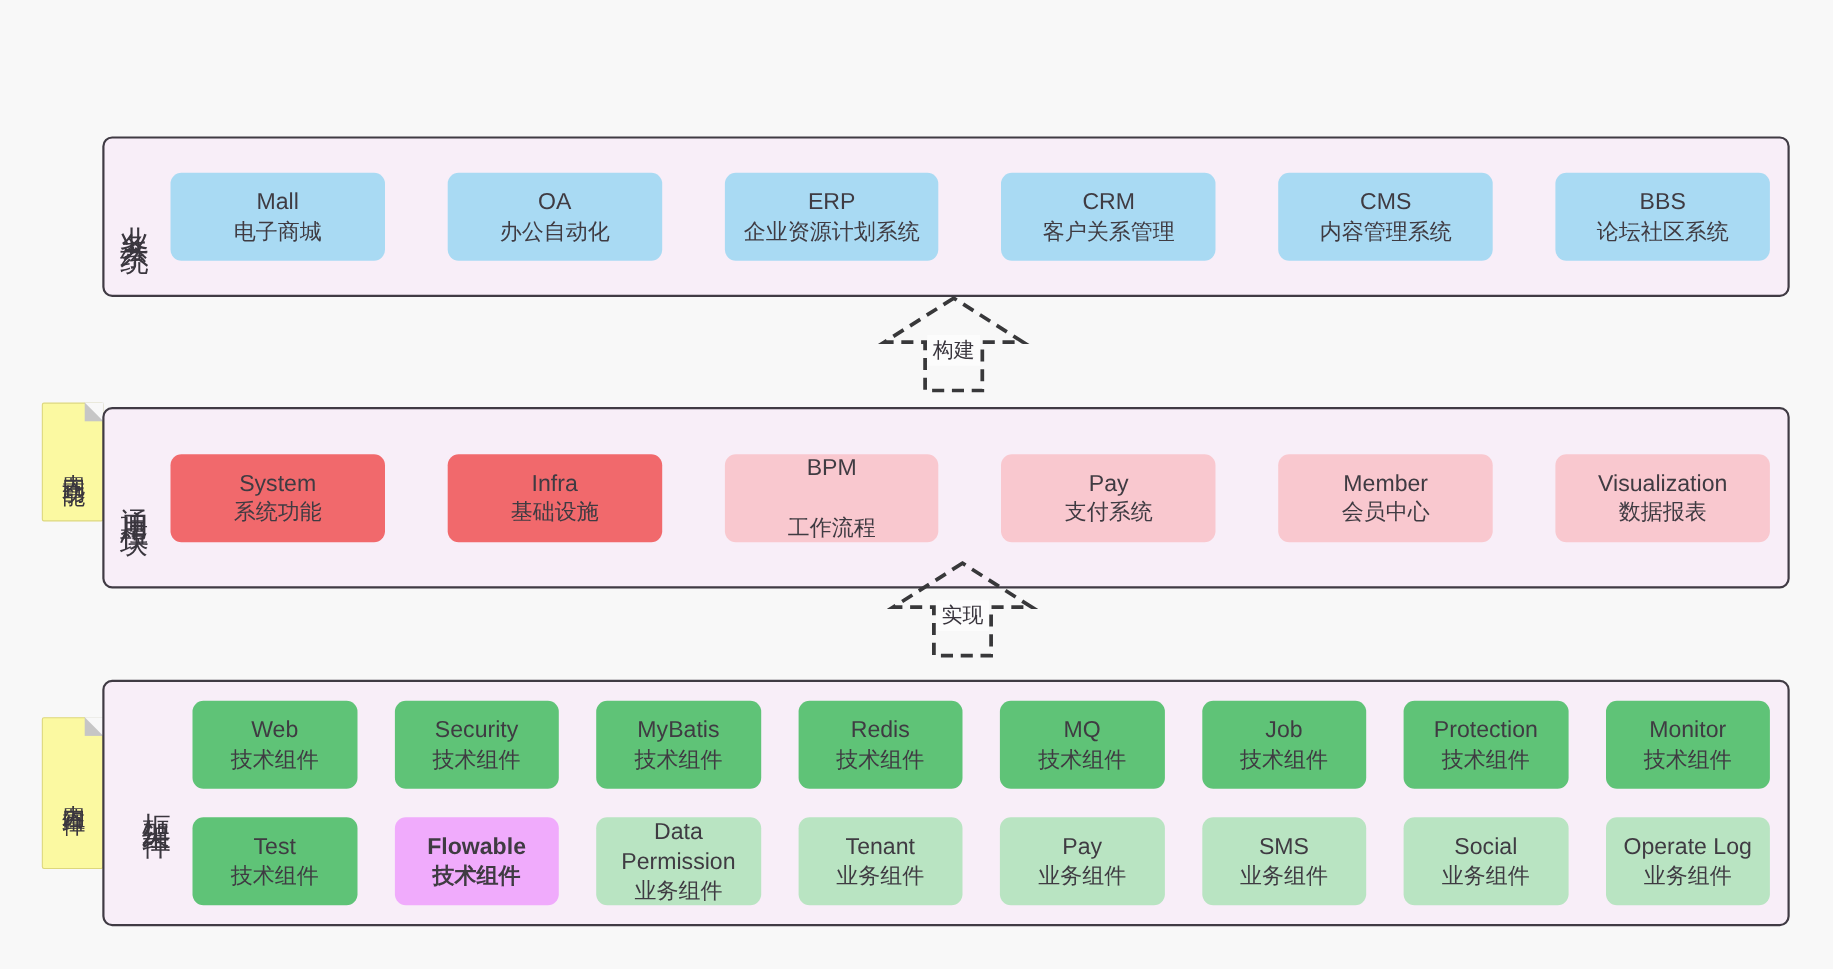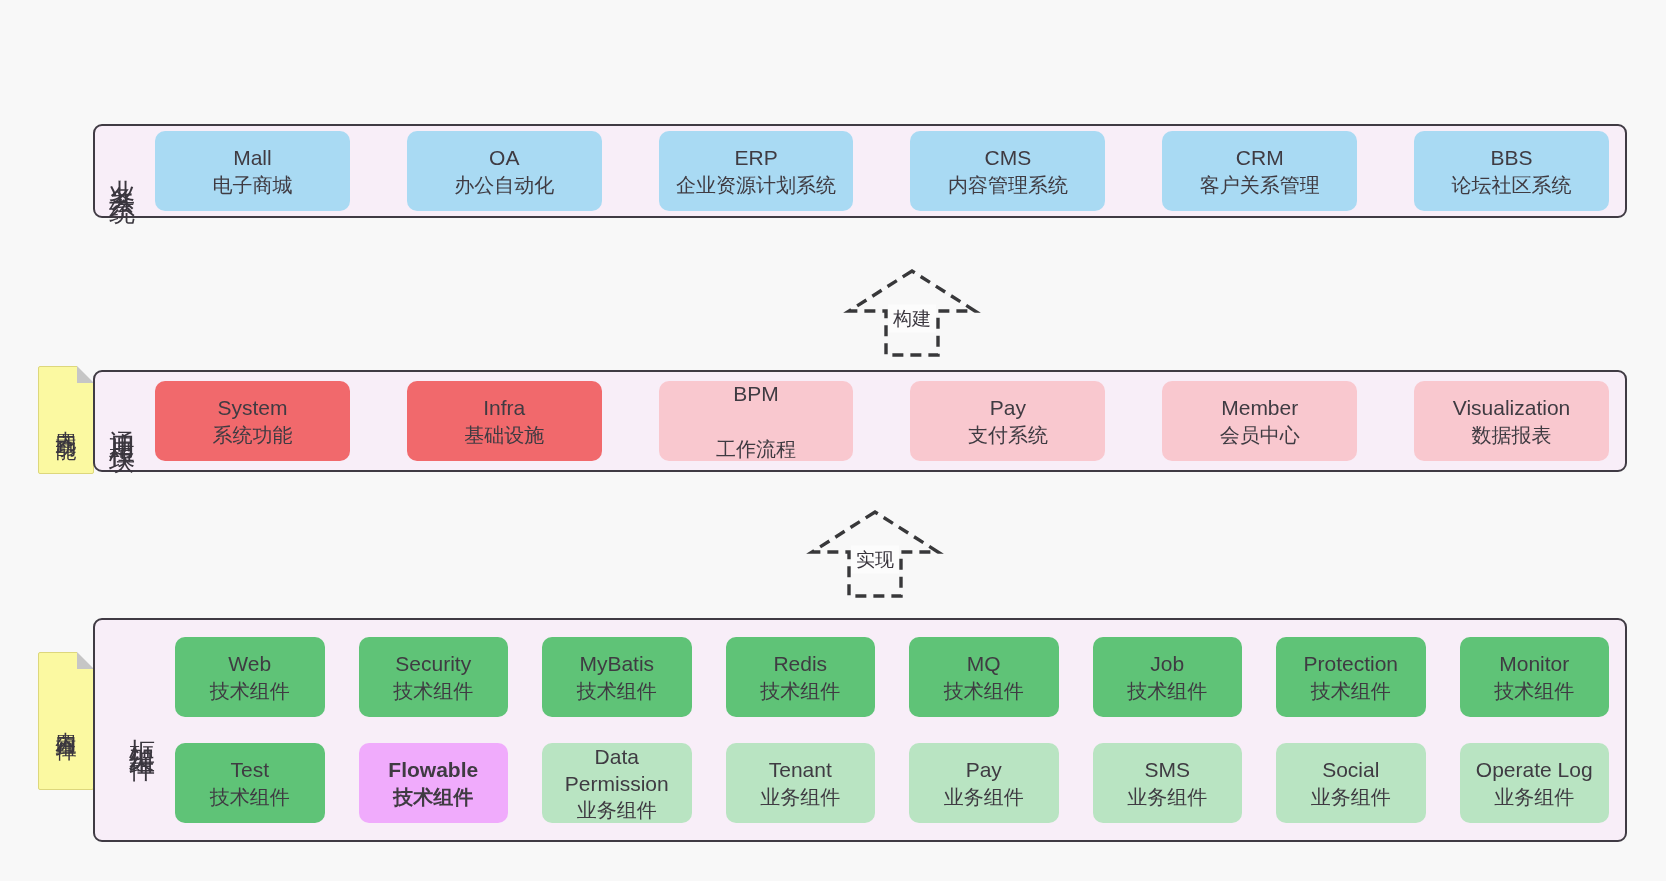--- a/index.html
+++ b/index.html
@@ -9,22 +9,22 @@
     background:#f8f8f8; overflow:hidden;
     font-family:"Liberation Sans","DejaVu Sans",sans-serif;
     color:#3f3b42;
   }
   
   .layer {
     position:absolute; left:93px; width:1534px;
     background:#f8eef8; border:2px solid #403b44; border-radius:9px;
     display:flex; z-index:1;
   }
-  #layer-0 { top:124px; height:94px; }
-  #layer-1 { top:370px; height:102px; }
+  #layer-0 { top:124px; height:146px; }
+  #layer-1 { top:370px; height:165px; }
   #layer-2 { top:618px; height:224px;padding-left:20px; }
   .layer-title {
     flex:0 0 56px; display:flex; align-items:center; justify-content:center;
   }
   .layer-title span {
     writing-mode:vertical-rl; text-orientation:upright;
     font-size:26px; letter-spacing:6px; color:#3a363e;
   }
   .rows {
     flex:1; display:flex; flex-direction:column; justify-content:center;
@@ -51,21 +51,21 @@
     writing-mode:vertical-rl; text-orientation:upright;
     font-size:21px; letter-spacing:3px; color:#3a363e;
   }
   .note::after {
     content:""; position:absolute; top:-1px; right:-1px; width:0; height:0;
     border-style:solid; border-width:0 17px 17px 0;
     border-color:#f8f8f8 #f8f8f8 #c6c6c6 #c6c6c6;
   }
   
   .arrow { position:absolute; width:150px; height:92px; z-index:2; }
-  #arrow-0 { left:837px; top:267px;font-family:Liberation Mono, monospace; }
+  #arrow-0 { left:792px; top:267px;font-family:Liberation Mono, monospace; }
   #arrow-1 { left:800px; top:508px; }
   .arrow svg { position:absolute; left:0; top:0; }
   .arrow-label {
     position:absolute; left:50%; top:46px; transform:translate(-50%,-30%);
     background:#fcfcfc; padding:1px 5px; font-size:19px; color:#3a363e;
     white-space:nowrap;
   }
 </style>
 </head>
 <body>
@@ -84,26 +84,26 @@
           </div>
           <div class="box" style="background: rgb(169, 218, 243);">
             <div class="en">OA</div>
             <div class="zh">办公自动化</div>
           </div>
           <div class="box" style="background: rgb(169, 218, 243);">
             <div class="en">ERP</div>
             <div class="zh">企业资源计划系统</div>
           </div>
           <div class="box" style="background: rgb(169, 218, 243);">
+            <div class="en">CRM</div>
+            <div class="zh">客户关系管理</div>
+          </div>
+          <div class="box" style="background: rgb(169, 218, 243);">
             <div class="en">CMS</div>
             <div class="zh">内容管理系统</div>
-          </div>
-          <div class="box" style="background: rgb(169, 218, 243);">
-            <div class="en">CRM</div>
-            <div class="zh">客户关系管理</div>
           </div>
           <div class="box" style="background: rgb(169, 218, 243);">
             <div class="en">BBS</div>
             <div class="zh">论坛社区系统</div>
           </div>
         </div>
       </div>
   </div>
 
   <div class="arrow" id="arrow-0">

